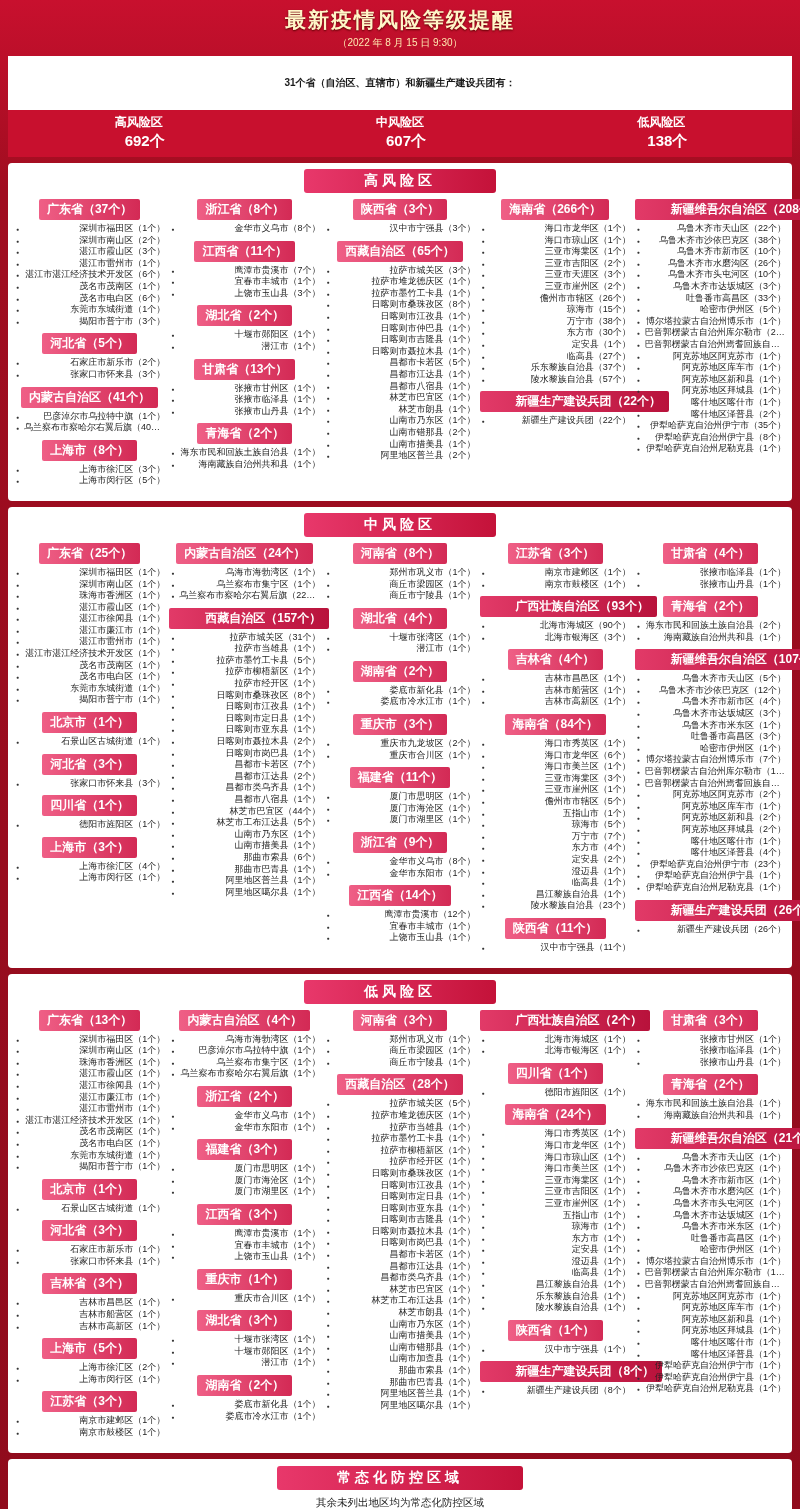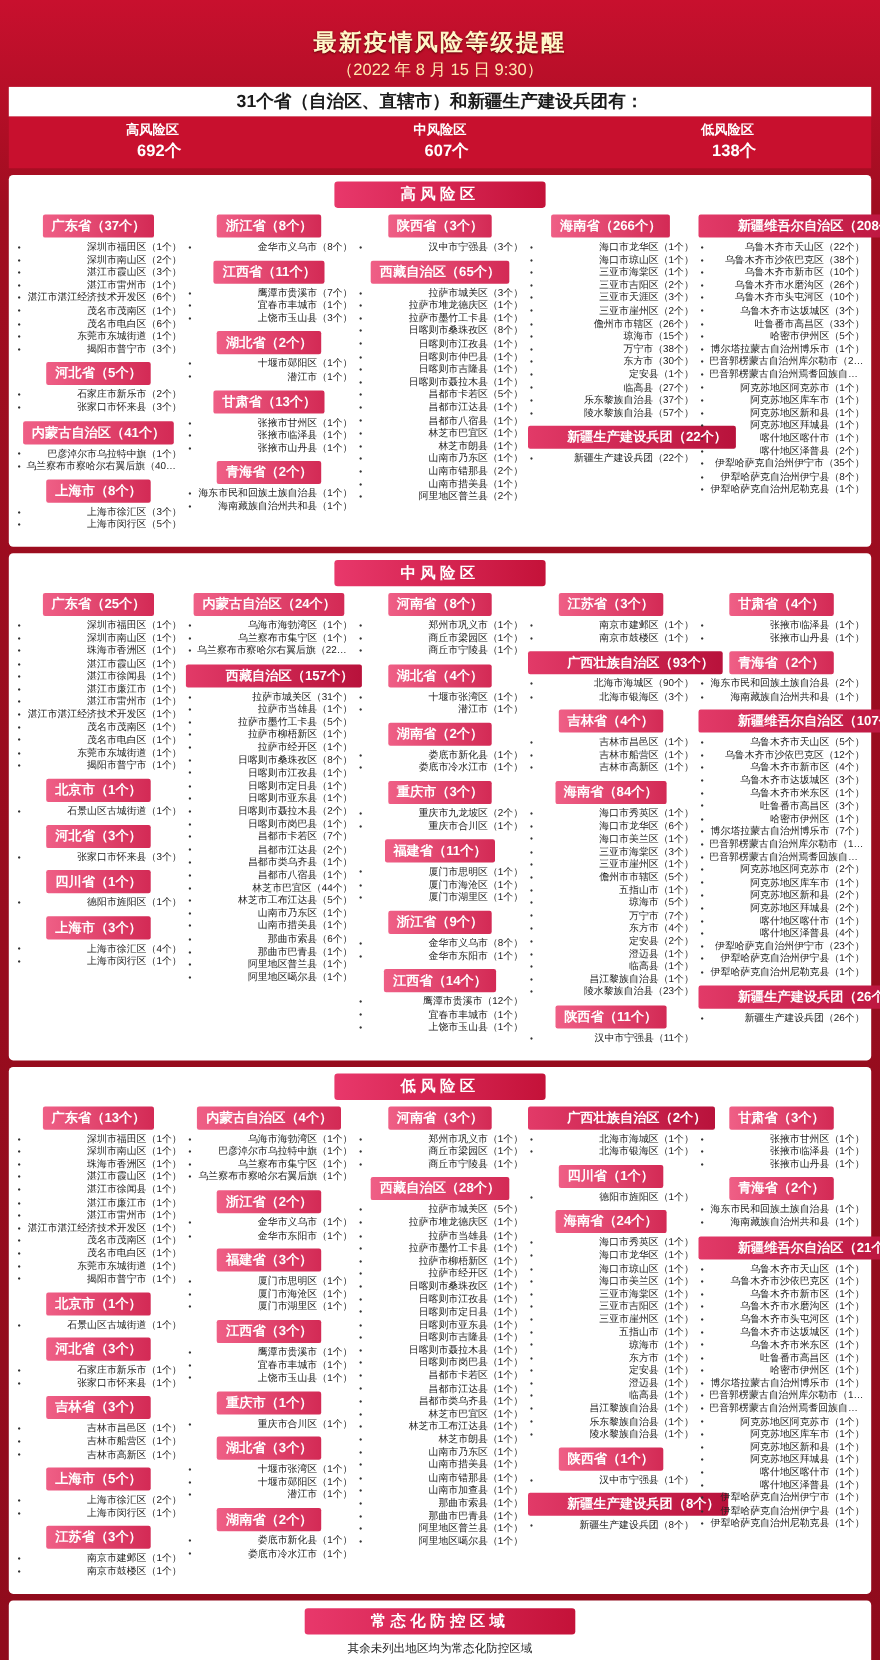--- a/index.html
+++ b/index.html
@@ -12,42 +12,42 @@
   #page{
     width:800px;
     min-height:1509px;
     background:linear-gradient(180deg,#c8102e 0%,#a00d20 12%,#8f0b1c 100%);
     box-sizing:border-box;
     padding:0 8px 6px 8px;
   }
   
   .header{
     text-align:center;
-    padding:24px 0 2px 0;
+    padding:6px 0 2px 0;
   }
   .header .title{
     font-size:21px;
     font-weight:bold;
     color:#fff6c8;
     letter-spacing:2px;
     text-shadow:0 1px 2px #5a0000;
     font-family:"Liberation Serif","DejaVu Serif",serif;
   }
   .header .subtitle{
-    font-size:15px;
+    font-size:10px;
     color:#ffe9b0;
     margin-top:2px;
   }
   .topbar{
     background:#fff;
     margin-top:4px;
     text-align:center;
-    font-size:16px;
+    font-size:10px;
     font-weight:bold;
-    padding:3px 0;
+    padding:20px 0;
     color:#1a1a1a;
   }
   .kpis{
     display:flex;
     background:#c8102e;
     color:#fff;
     text-align:center;
     padding:4px 0 6px 0;
   }
   .kpi{flex:1;}

